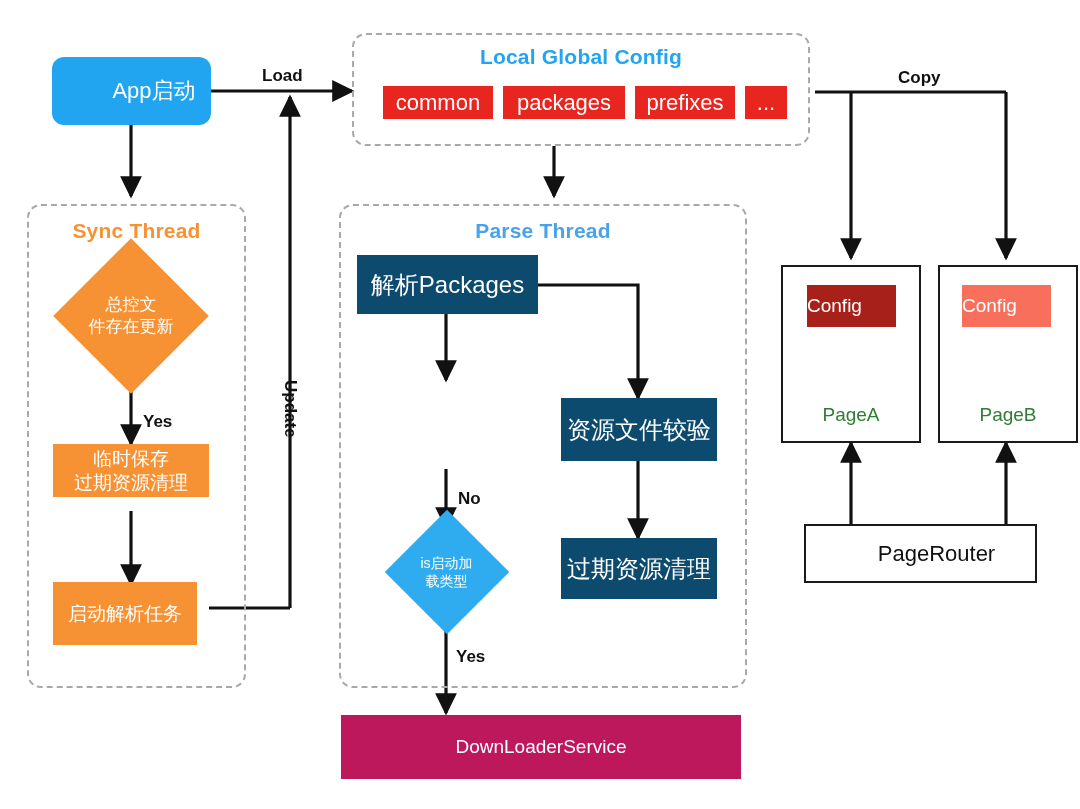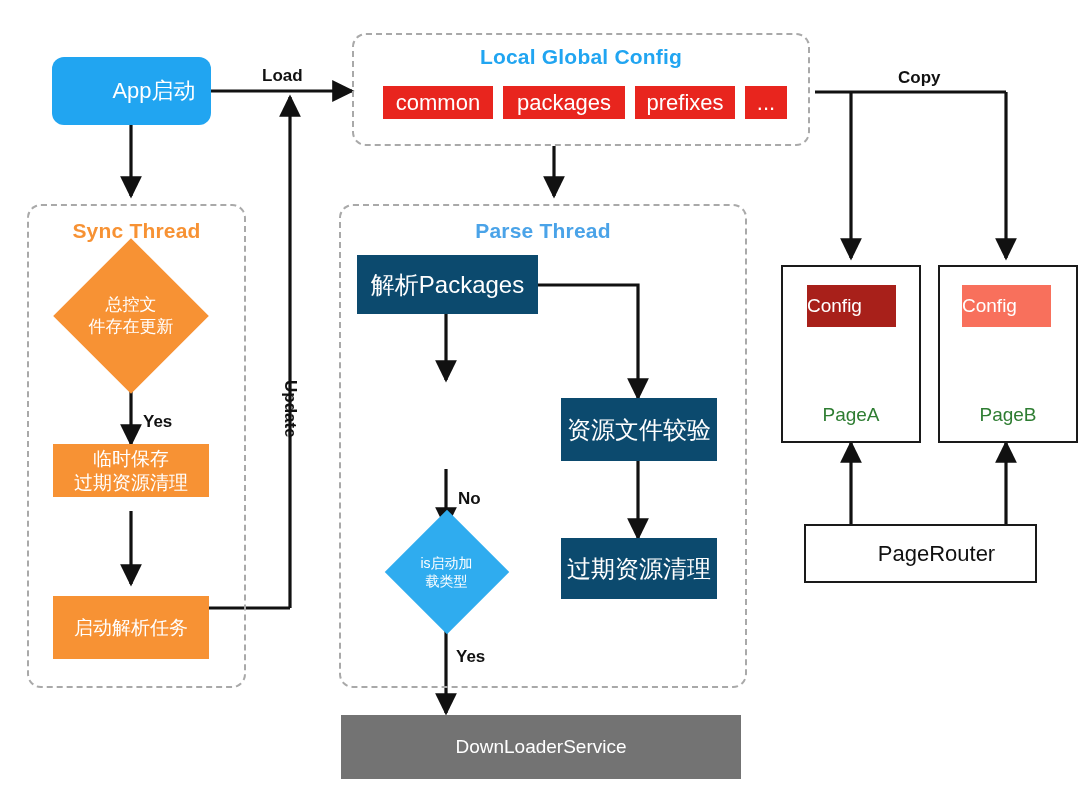--- a/index.html
+++ b/index.html
@@ -68,21 +68,21 @@
     font-size:19px;
   }
   .chip-red{
     background:#e8251e;
     font-size:22px;
     display:flex;
     align-items:center;
     justify-content:center;
   }
   .bar-darkred{
-    background:#737373;
+    background:#be185d;
     font-size:19px;
   }
 
   
   .diamond{
     position:absolute;
     display:flex;
     align-items:center;
     justify-content:flex-start;
   }
@@ -237,21 +237,21 @@
     </div>
   </div>
 
   <div class="node rect-orange" style="left:53px; top:444px; width:156px; height:53px;">
     <span class="txt">
       <span>临时保存</span><br>
       <span>过期资源清理</span>
     </span>
   </div>
 
-  <div class="node rect-orange" style="left:53px; top:596px; width:156px; height:63px;justify-content:flex-end;">
+  <div class="node rect-orange" style="left:53px; top:582px; width:144px; height:63px;justify-content:flex-end;">
     <span class="txt">启动解析任务</span>
   </div>
 
   <div class="group" style="left:339px; top:204px; width:408px; height:484px;">
   </div>
   <div class="group-title" style="left:339px; top:219px; width:408px; color:#4aa3e8;">Parse Thread</div>
 
   <div class="node rect-blue" style="left:357px; top:255px; width:181px; height:59px;">
     <span class="txt">解析Packages</span>
   </div>

